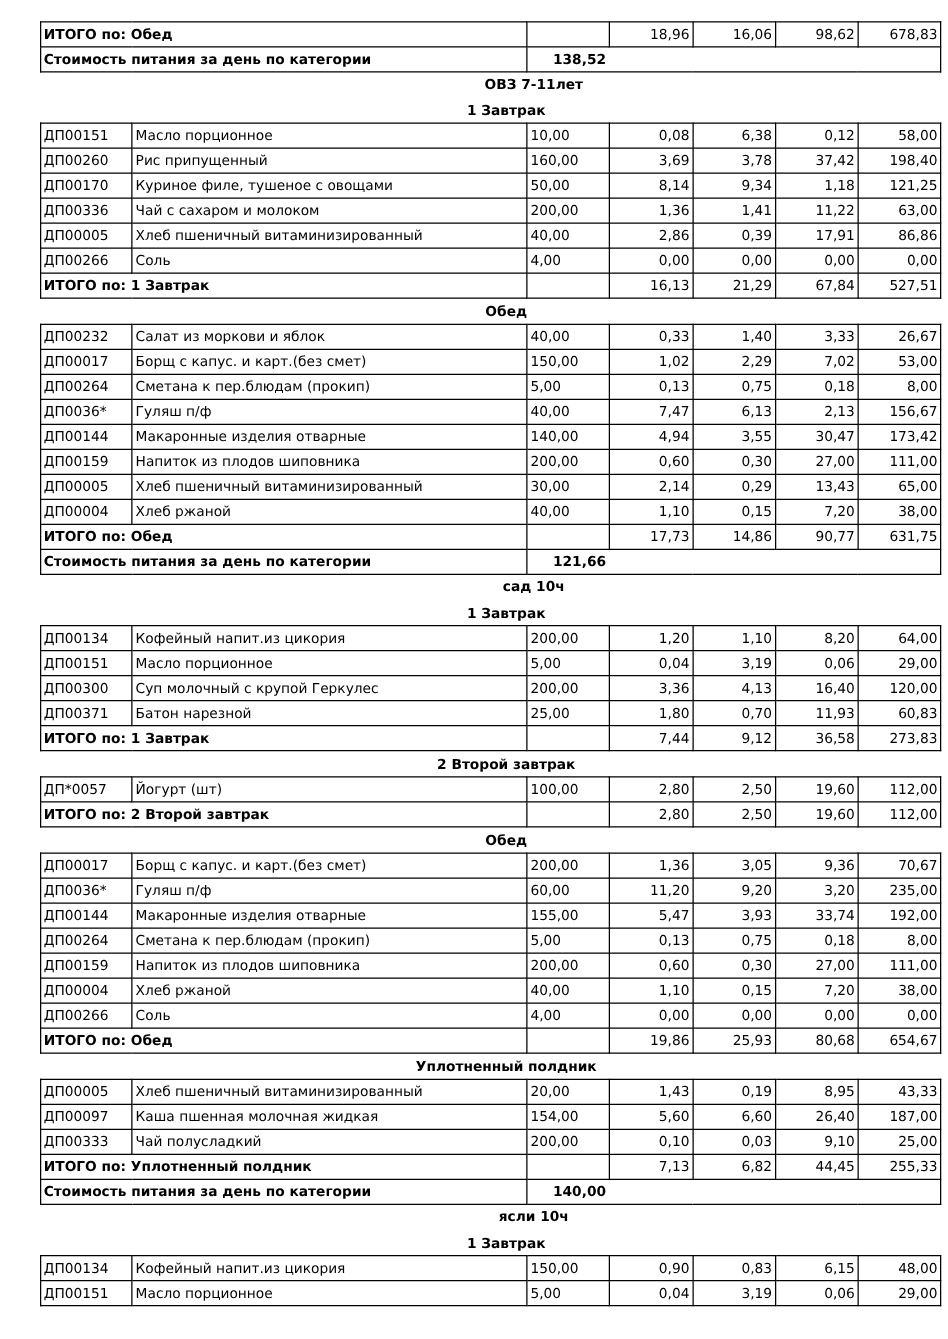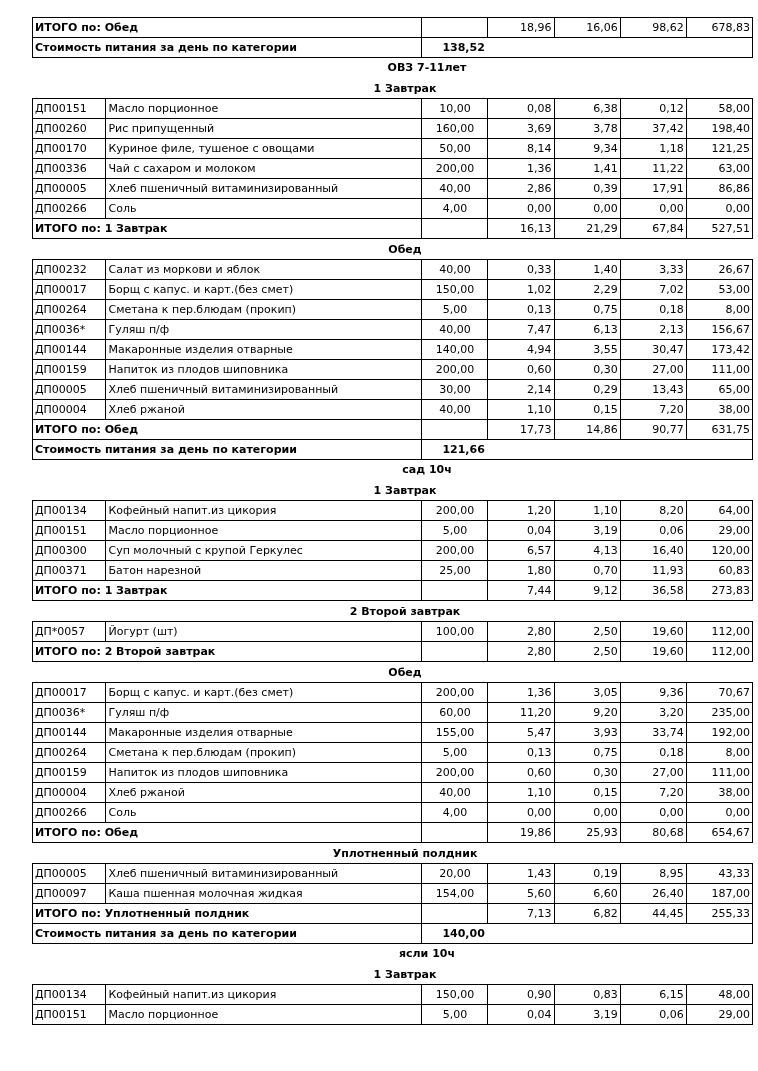--- a/index.html
+++ b/index.html
@@ -16,21 +16,21 @@
       border: 1px solid #000; height: 19px; padding: 0 2px;
       white-space: nowrap; overflow: hidden; line-height: 19px;
       font-size: 11px;
     }
     .c-code { width: 70px; }
     .c-name { width: 301px; }
     .c-qty  { width: 63px; text-align: center; }
     .c-num  { width: 63px; text-align: right; }
     .c-last { width: 63px; text-align: right; }
     td.num { text-align: right; }
-    td.qty { text-align: center; }
+    td.qty { }
     .total-label { font-weight: bold; font-size: 11px; }
     .cost-row td { height: 19px; margin-left: 12px; }
     .cost-label { font-weight: bold; font-size: 14px; }
     .cost-value { font-weight: bold; font-size: 15px; padding-left: 20px !important; }
     .cat-title {
       height: 20px; line-height: 20px; text-align: center;
       font-weight: bold; font-size: 11px; width: 758px; padding-left: 36px;
     }
     .meal-title {
       height: 20px; line-height: 22px; padding-left: 28px;
@@ -272,21 +272,21 @@
             <td class="qty">5,00</td>
             <td class="num">0,04</td>
             <td class="num">3,19</td>
             <td class="num">0,06</td>
             <td class="num">29,00</td>
           </tr>
           <tr>
             <td>ДП00300</td>
             <td>Суп молочный с крупой Геркулес</td>
             <td class="qty">200,00</td>
-            <td class="num">6,57</td>
+            <td class="num">3,36</td>
             <td class="num">4,13</td>
             <td class="num">16,40</td>
             <td class="num">120,00</td>
           </tr>
           <tr>
             <td>ДП00371</td>
             <td>Батон нарезной</td>
             <td class="qty">25,00</td>
             <td class="num">1,80</td>
             <td class="num">0,70</td>
@@ -443,20 +443,29 @@
           <tr>
             <td>ДП00097</td>
             <td>Каша пшенная молочная жидкая</td>
             <td class="qty">154,00</td>
             <td class="num">5,60</td>
             <td class="num">6,60</td>
             <td class="num">26,40</td>
             <td class="num">187,00</td>
           </tr>
           <tr>
+            <td>ДП00333</td>
+            <td>Чай полусладкий</td>
+            <td class="qty">200,00</td>
+            <td class="num">0,10</td>
+            <td class="num">0,03</td>
+            <td class="num">9,10</td>
+            <td class="num">25,00</td>
+          </tr>
+          <tr>
             <td colspan="2" class="total-label">ИТОГО по: Уплотненный полдник</td>
             <td></td>
             <td class="num">7,13</td>
             <td class="num">6,82</td>
             <td class="num">44,45</td>
             <td class="num">255,33</td>
           </tr>
           <tr class="cost-row">
             <td colspan="2" class="cost-label">Стоимость питания за день по категории</td>
             <td colspan="5" class="cost-value">140,00</td>

